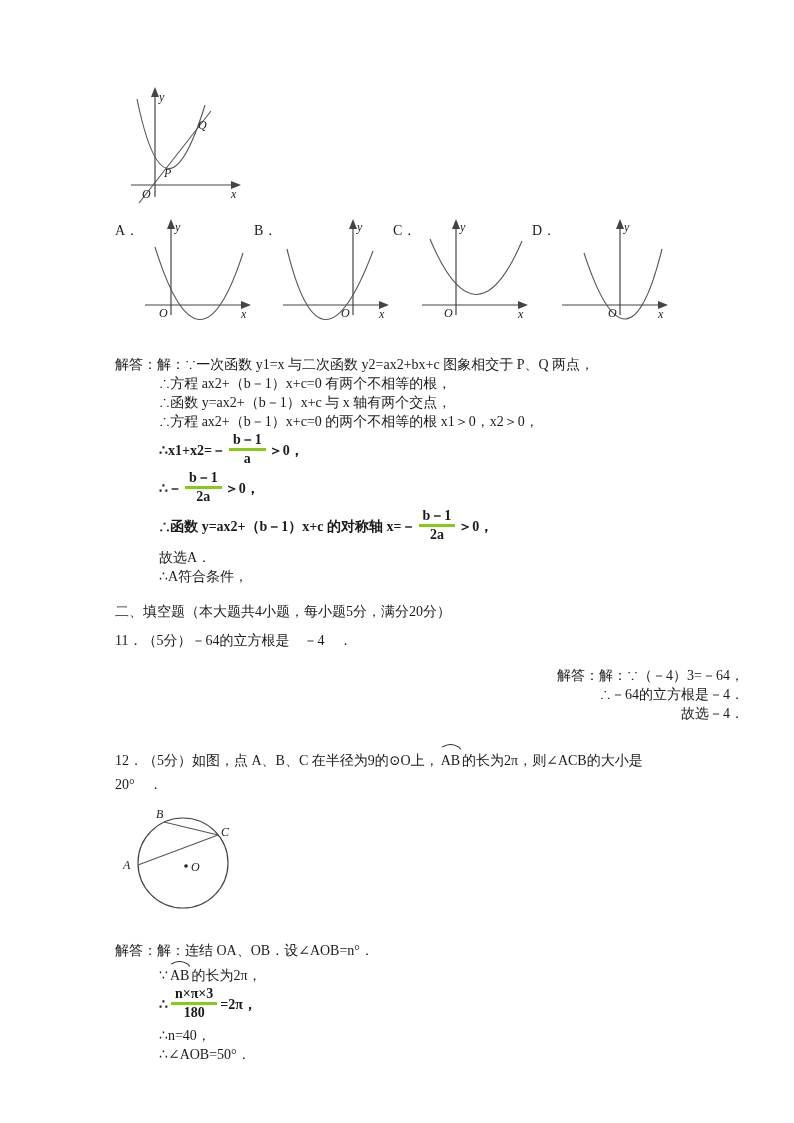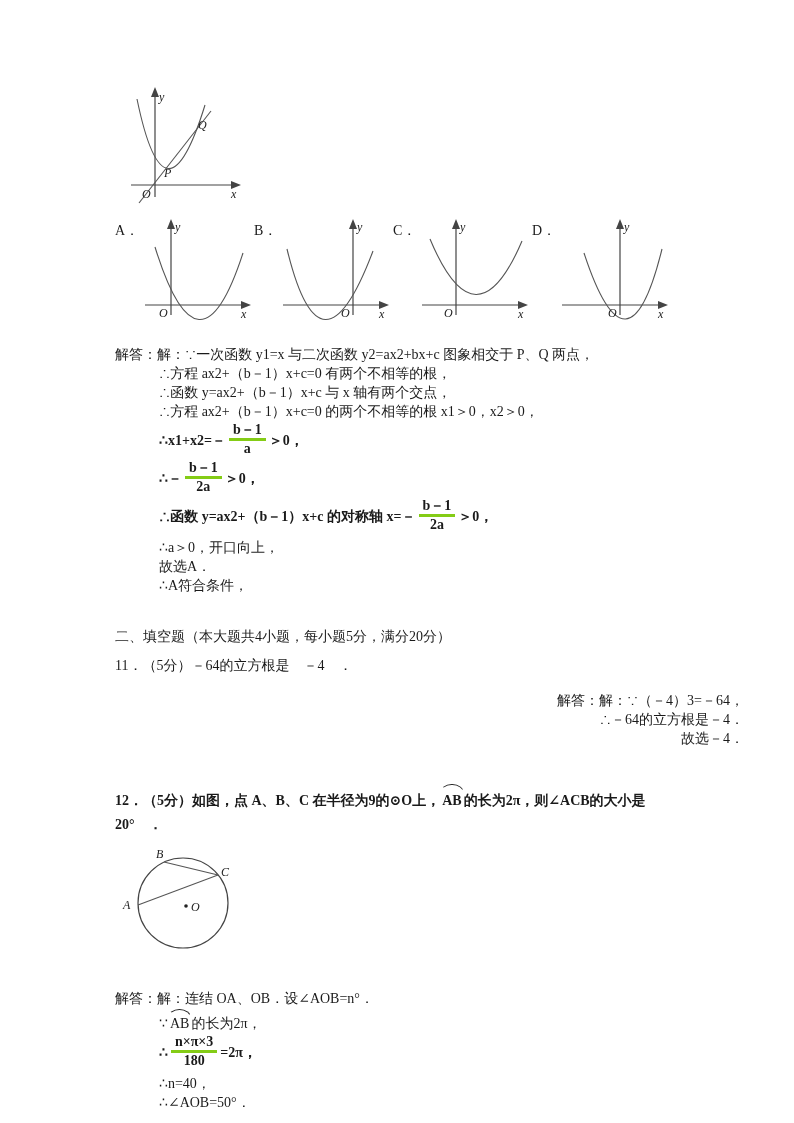--- a/index.html
+++ b/index.html
@@ -7,33 +7,33 @@
     width:794px;height:1123px;
     font-family:"Liberation Serif","DejaVu Serif",serif;
     color:#1a1a1a;font-size:14px;line-height:19px;
     overflow:hidden;
   }
   .doc{padding:85px 50px 0 115px;}
   .fig-top{margin:0 0 2px 10px;display:block;}
   .options-row{display:flex;align-items:flex-start;margin-top:4px;}
   .option{display:flex;align-items:flex-start;width:139px;}
   .opt-label{margin-top:4px;margin-right:2px;white-space:nowrap;}
-  .sol{margin-top:22px;}
+  .sol{margin-top:32px;}
   .sol .line{margin:0;}
   .indent{padding-left:44px;}
   .math-line{padding-left:44px;margin:3px 0;font-weight:bold;}
   .frac{
     display:inline-block;vertical-align:middle;text-align:center;
     line-height:16px;margin:0 3px;transform:translateY(-2px);
   }
   .frac .num{display:block;border-bottom:3px solid #84cc16;padding:0 4px;}
   .frac .den{display:block;padding:0 4px;}
-  .sec-header{margin-top:32px;}
+  .sec-header{margin-top:16px;}
   .q-line{margin-top:10px;}
-  .q12{margin-top:39px;line-height:24px;max-width:665px;font-weight:bold;}
+  .q12{margin-top:24px;line-height:24px;max-width:665px;}
   .arc{position:relative;display:inline-block;padding:2px 2px 0 2px;}
   .arc .arc-symbol{
     position:absolute;left:0;right:0;top:-3px;height:7px;
     border:1.4px solid transparent;border-top-color:#222;
     border-radius:50% 50% 0 0 / 100% 100% 0 0;
   }
   .fig-circle{margin:8px 0 0 0;display:block;}
   
   .axis{stroke:#444;stroke-width:1.2;fill:none;}
   .curve{stroke:#555;stroke-width:1.1;fill:none;}
@@ -130,21 +130,20 @@
     </div>
 
     <div class="math-line">
       <span>∴－</span><span class="frac"><span class="num">b－1</span><span class="den">2a</span></span><span>＞0，</span>
     </div>
 
     <div class="math-line">
       <span>∴函数 y=ax2+（b－1）x+c 的对称轴 x=－</span><span class="frac"><span class="num">b－1</span><span class="den">2a</span></span><span>＞0，</span>
     </div>
 
-    <div class="line indent">∴a＞0，开口向上，</div>
     <div class="line indent">故选A．</div>
     <div class="line indent">∴A符合条件，</div>
   </div>
 
   <div class="sec-header">二、填空题（本大题共4小题，每小题5分，满分20分）</div>
 
   <div class="q-line">11．（5分）－64的立方根是　－4　．</div>
 
   <div class="sol" style="margin-top:16px;text-align:right;">
     <div class="line">解答：解：∵（－4）3=－64，</div>
@@ -161,21 +160,21 @@
     <circle cx="68" cy="58" r="45" class="axis" fill="none"></circle>
     <line x1="49" y1="17" x2="103" y2="30" class="curve"></line>
     <line x1="23" y1="60" x2="103" y2="30" class="curve"></line>
     <circle cx="71" cy="61" r="1.8" class="dot"></circle>
     <text x="41" y="13" class="lbl">B</text>
     <text x="106" y="31" class="lbl">C</text>
     <text x="8" y="64" class="lbl">A</text>
     <text x="76" y="66" class="lbl">O</text>
   </svg>
 
-  <div class="sol" style="margin-top:32px;">
+  <div class="sol" style="margin-top:24px;">
     <div class="line">解答：解：连结 OA、OB．设∠AOB=n°．</div>
 
     <div class="line indent" style="padding-top:4px;">
       <span>∵</span><span class="arc"><span class="arc-symbol"></span><span>AB</span></span><span>的长为2π，</span>
     </div>
 
     <div class="math-line">
       <span>∴</span><span class="frac"><span class="num">n×π×3</span><span class="den">180</span></span><span>=2π，</span>
     </div>
 

